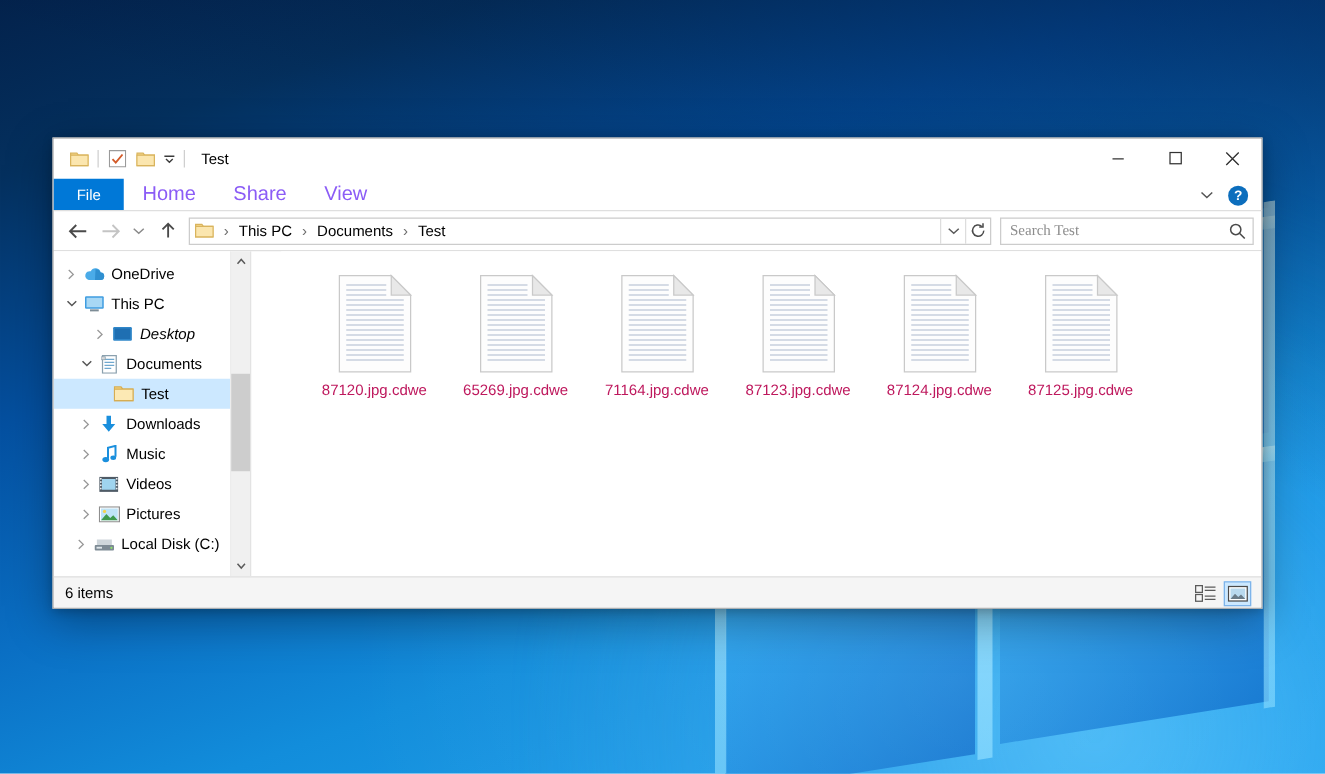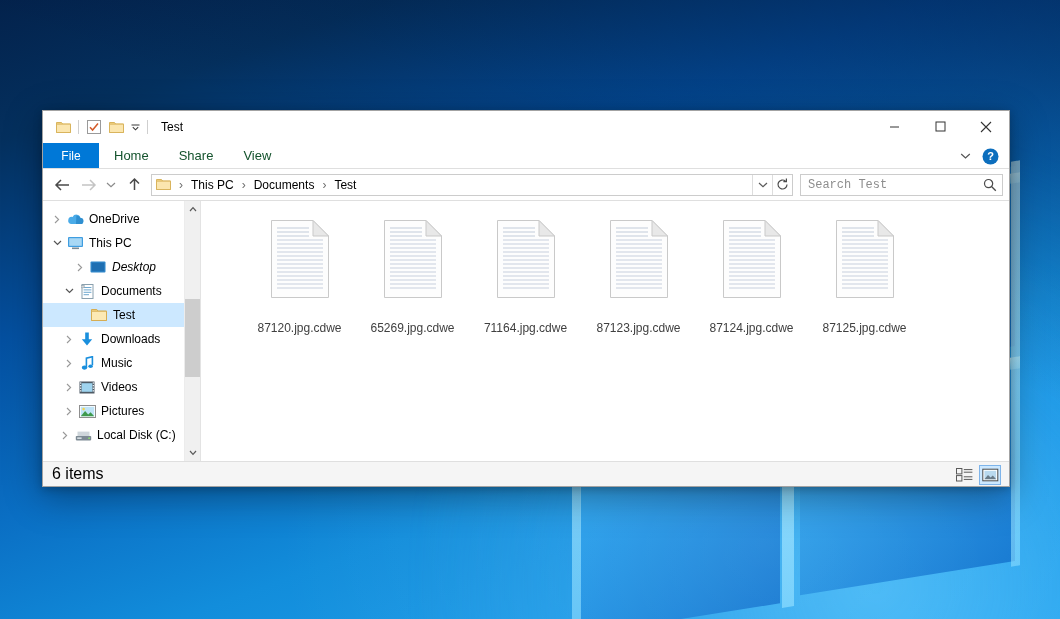--- a/index.html
+++ b/index.html
@@ -125,22 +125,22 @@
   .tab-file {
     background: #0078d7;
     color: #ffffff;
     width: 56px;
     display: flex; align-items: center; justify-content: center;
     font-size: 12px;
   }
   .tab {
     padding: 0 15px;
     display: flex; align-items: center;
-    font-size: 13px;
-    color: #14532d;
+    font-size: 16px;
+    color: #8b5cf6;
   }
   .ribbon-right {
     position: absolute;
     right: 4px; top: 0;
     height: 26px;
     display: flex; align-items: center; gap: 6px;
     padding-right: 6px;
   }
   .ribbon-chevron {
     width: 20px; height: 20px;
@@ -217,21 +217,21 @@
     background: #ffffff;
     display: flex;
     align-items: center;
     margin-left: 5px;
     flex: 0 0 auto;
   }
   .search-input {
     flex: 1 1 auto;
     border: none;
     outline: none;
-    font-family: Liberation Mono, monospace;
+    font-family: Liberation Serif, serif;
     font-size: 12px;
     color: #8b5cf6;
     padding-left: 7px;
     background: transparent;
     min-width: 0;
   }
   .search-input::placeholder { color: #8d8d8d; opacity: 1; }
   .search-icon-btn {
     width: 24px; height: 20px;
     display: flex; align-items: center; justify-content: center;
@@ -320,39 +320,39 @@
     padding: 4px 2px 6px 2px;
     display: flex;
     flex-direction: column;
     align-items: center;
   }
   .file-icon {
     width: 70px; height: 82px;
     display: flex; align-items: flex-start; justify-content: center;
   }
   .file-name {
-    margin-top: 20px;
+    margin-top: 4px;
     font-size: 12px;
-    color: #404040;
+    color: #be185d;
     text-align: center;
     white-space: nowrap;
   }
 
   
   .statusbar {
     height: 25px;
     flex: 0 0 auto;
     background: #f5f5f5;
     border-top: 1px solid #dfdfdf;
     display: flex;
     align-items: center;
     padding: 0 6px 0 9px;
     position: relative;
   }
-  .status-text { font-size: 16px; color: #000; }
+  .status-text { font-size: 12px; color: #000; }
   .view-toggles {
     position: absolute;
     right: 8px; top: 0;
     height: 25px;
     display: flex;
     align-items: center;
     gap: 4px;
   }
   .view-btn {
     width: 22px; height: 20px;

